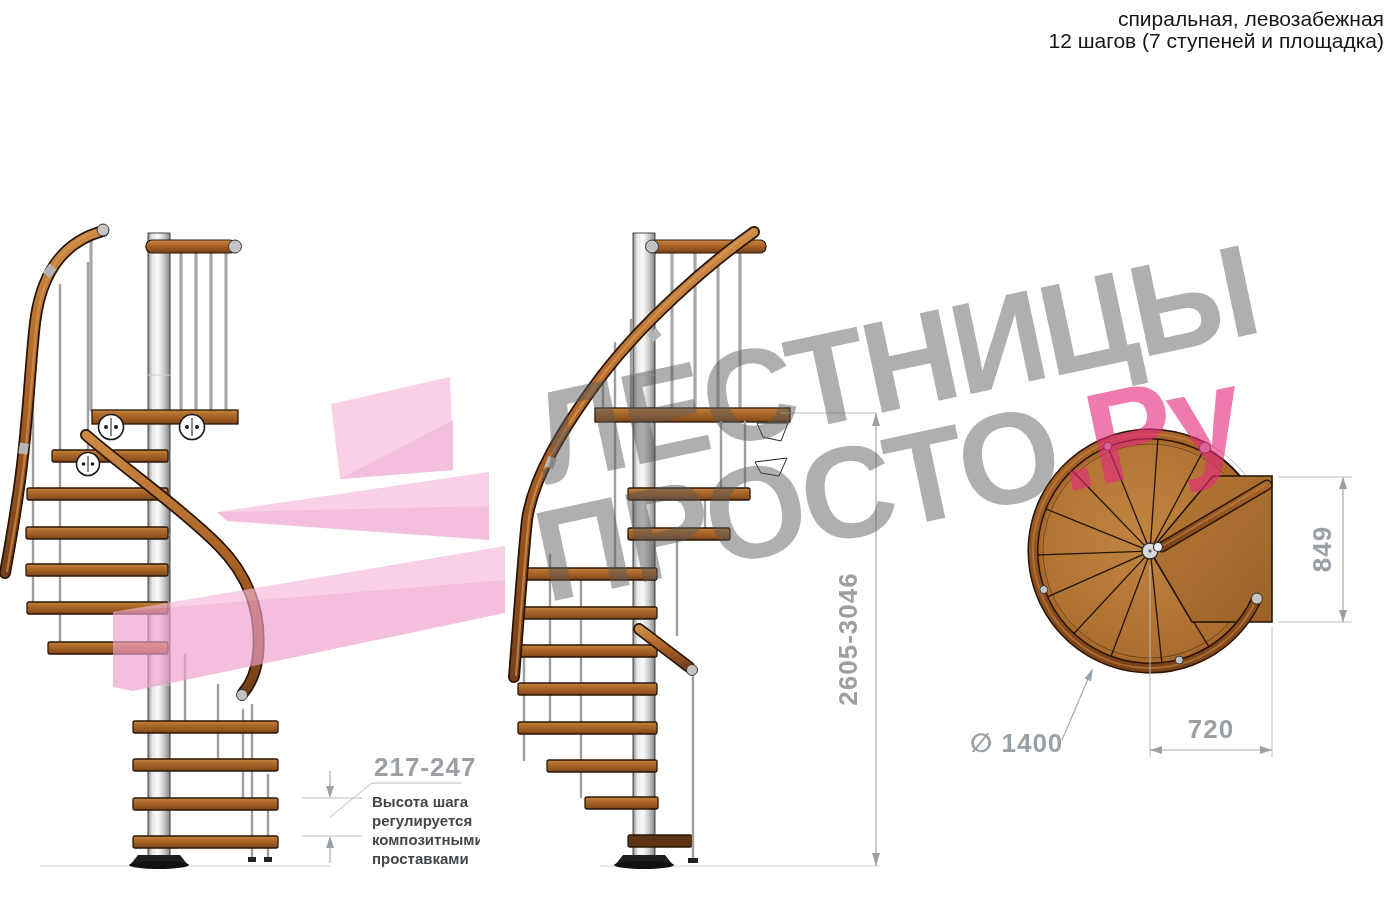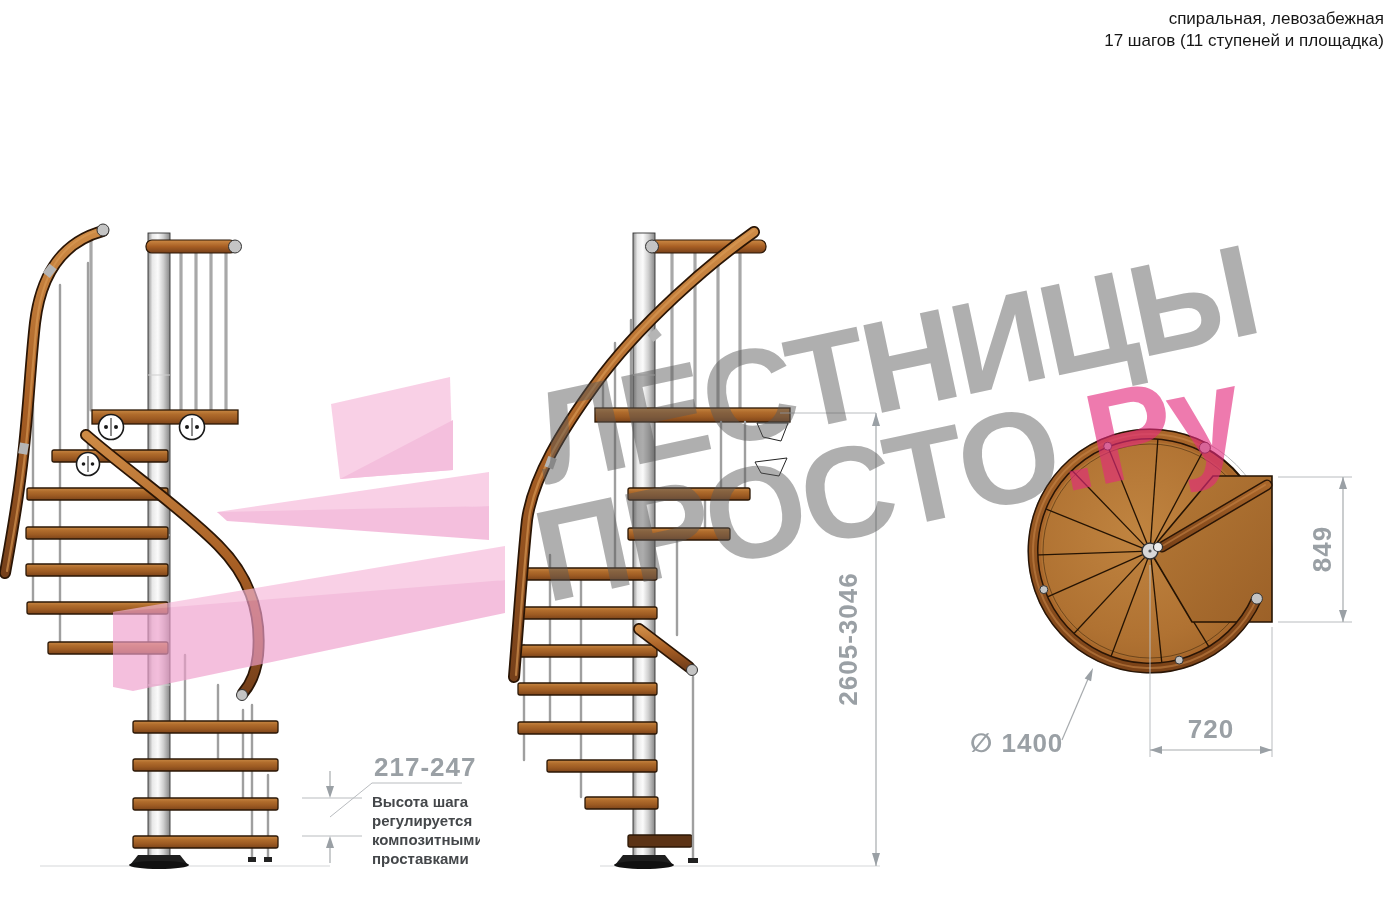--- a/index.html
+++ b/index.html
@@ -5,21 +5,21 @@
   html,body{margin:0;padding:0;}
   body{
     width:1400px;height:907px;position:relative;overflow:hidden;
     background:#ffffff;
     font-family:"Liberation Sans","DejaVu Sans",sans-serif;
   }
   .abs{position:absolute;}
   
   #header{
     top:8px;right:16px;text-align:right;
-    font-size:17px;line-height:22px;color:#161616;
+    font-size:21px;line-height:22px;color:#161616;
   }
   
   .wm-line{
     position:absolute;
     font-weight:bold;
     font-size:130px;line-height:1;
     letter-spacing:-3px;
     color:rgba(88,88,88,0.48);
     transform:rotate(-12deg);
     transform-origin:0 100%;
@@ -395,14 +395,14 @@
 
 <div id="wm1" class="wm-line">
   <span>ЛЕСТНИЦЫ</span>
 </div>
 <div id="wm2" class="wm-line">
   <span>ПРОСТО</span><span class="wm-accent">.Ру</span>
 </div>
 
 <div id="header" class="abs">
   <div>спиральная, левозабежная</div>
-  <div>17 шагов (11 ступеней и площадка)</div>
+  <div>12 шагов (7 ступеней и площадка)</div>
 </div>
 
 </body></html>

